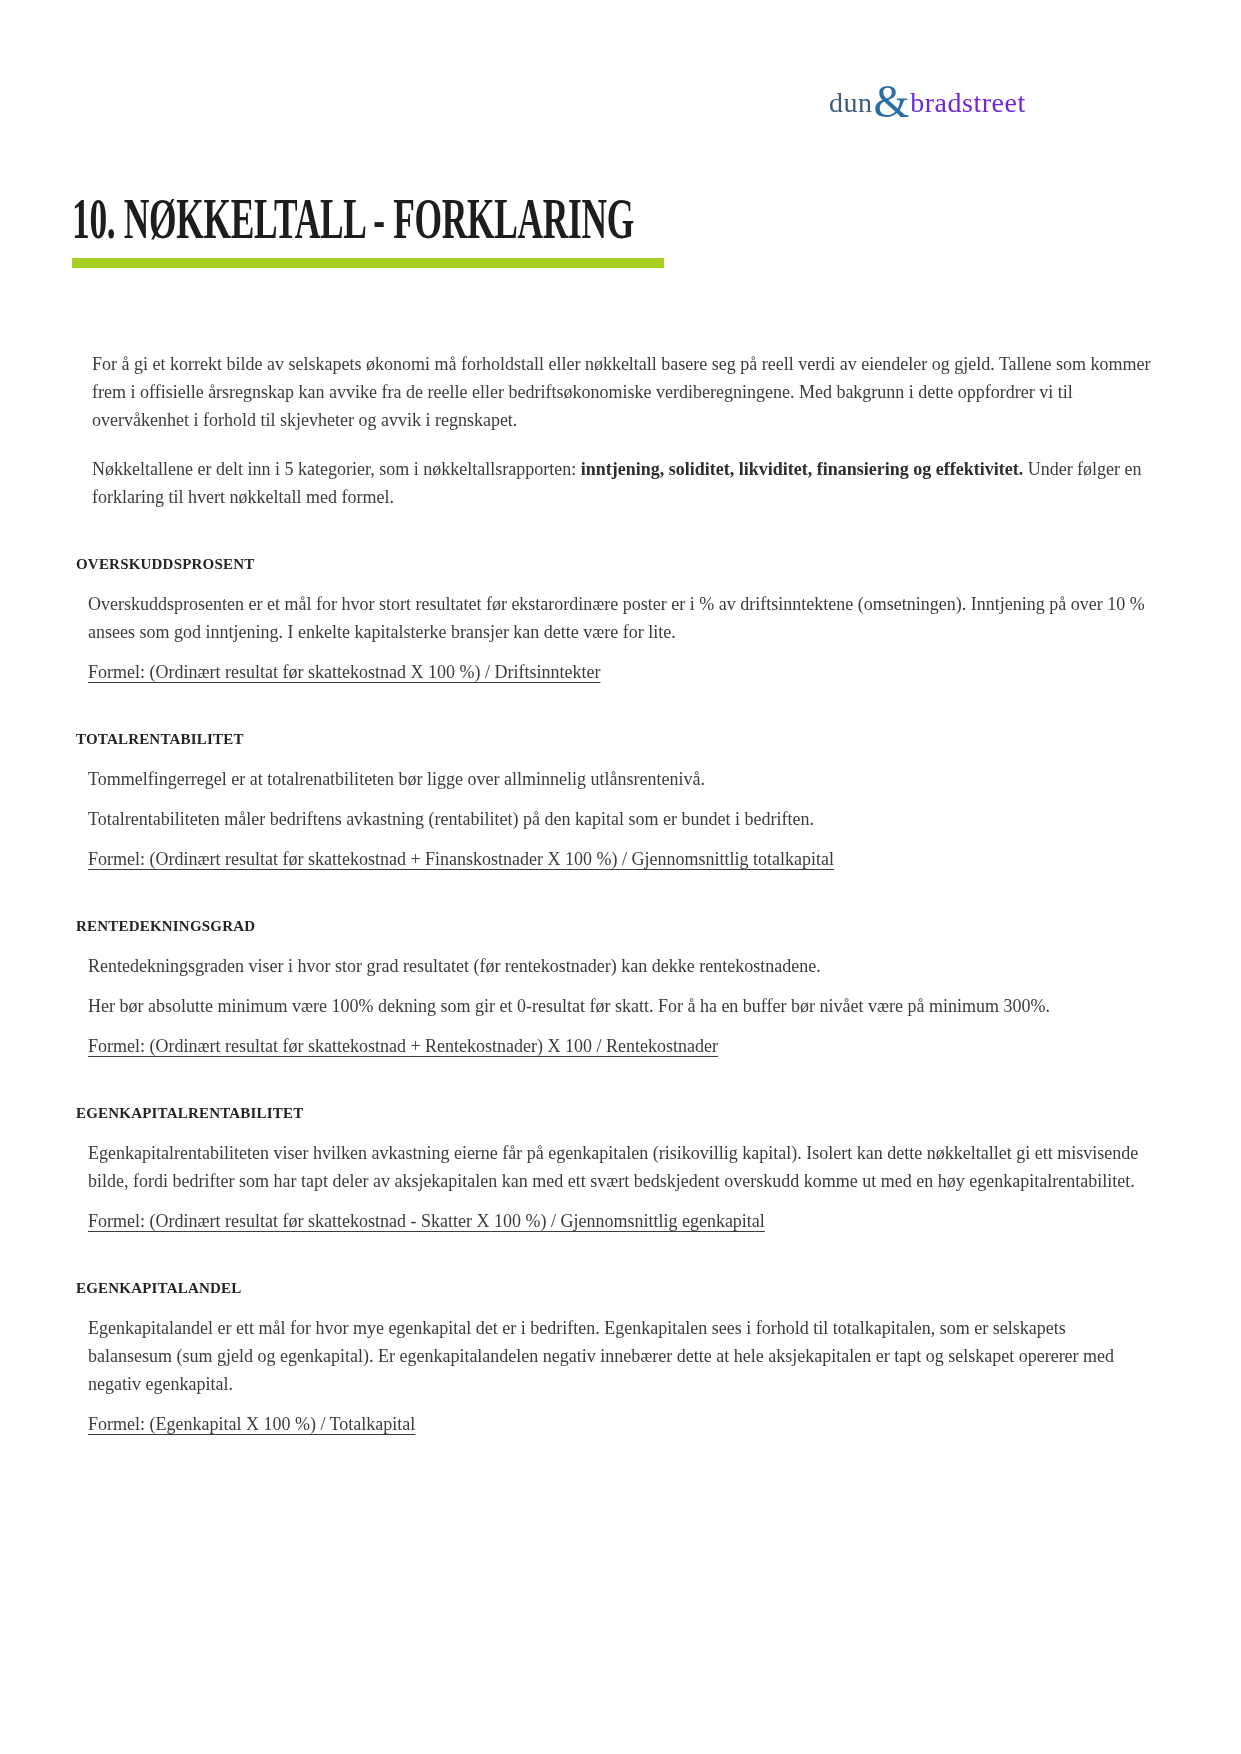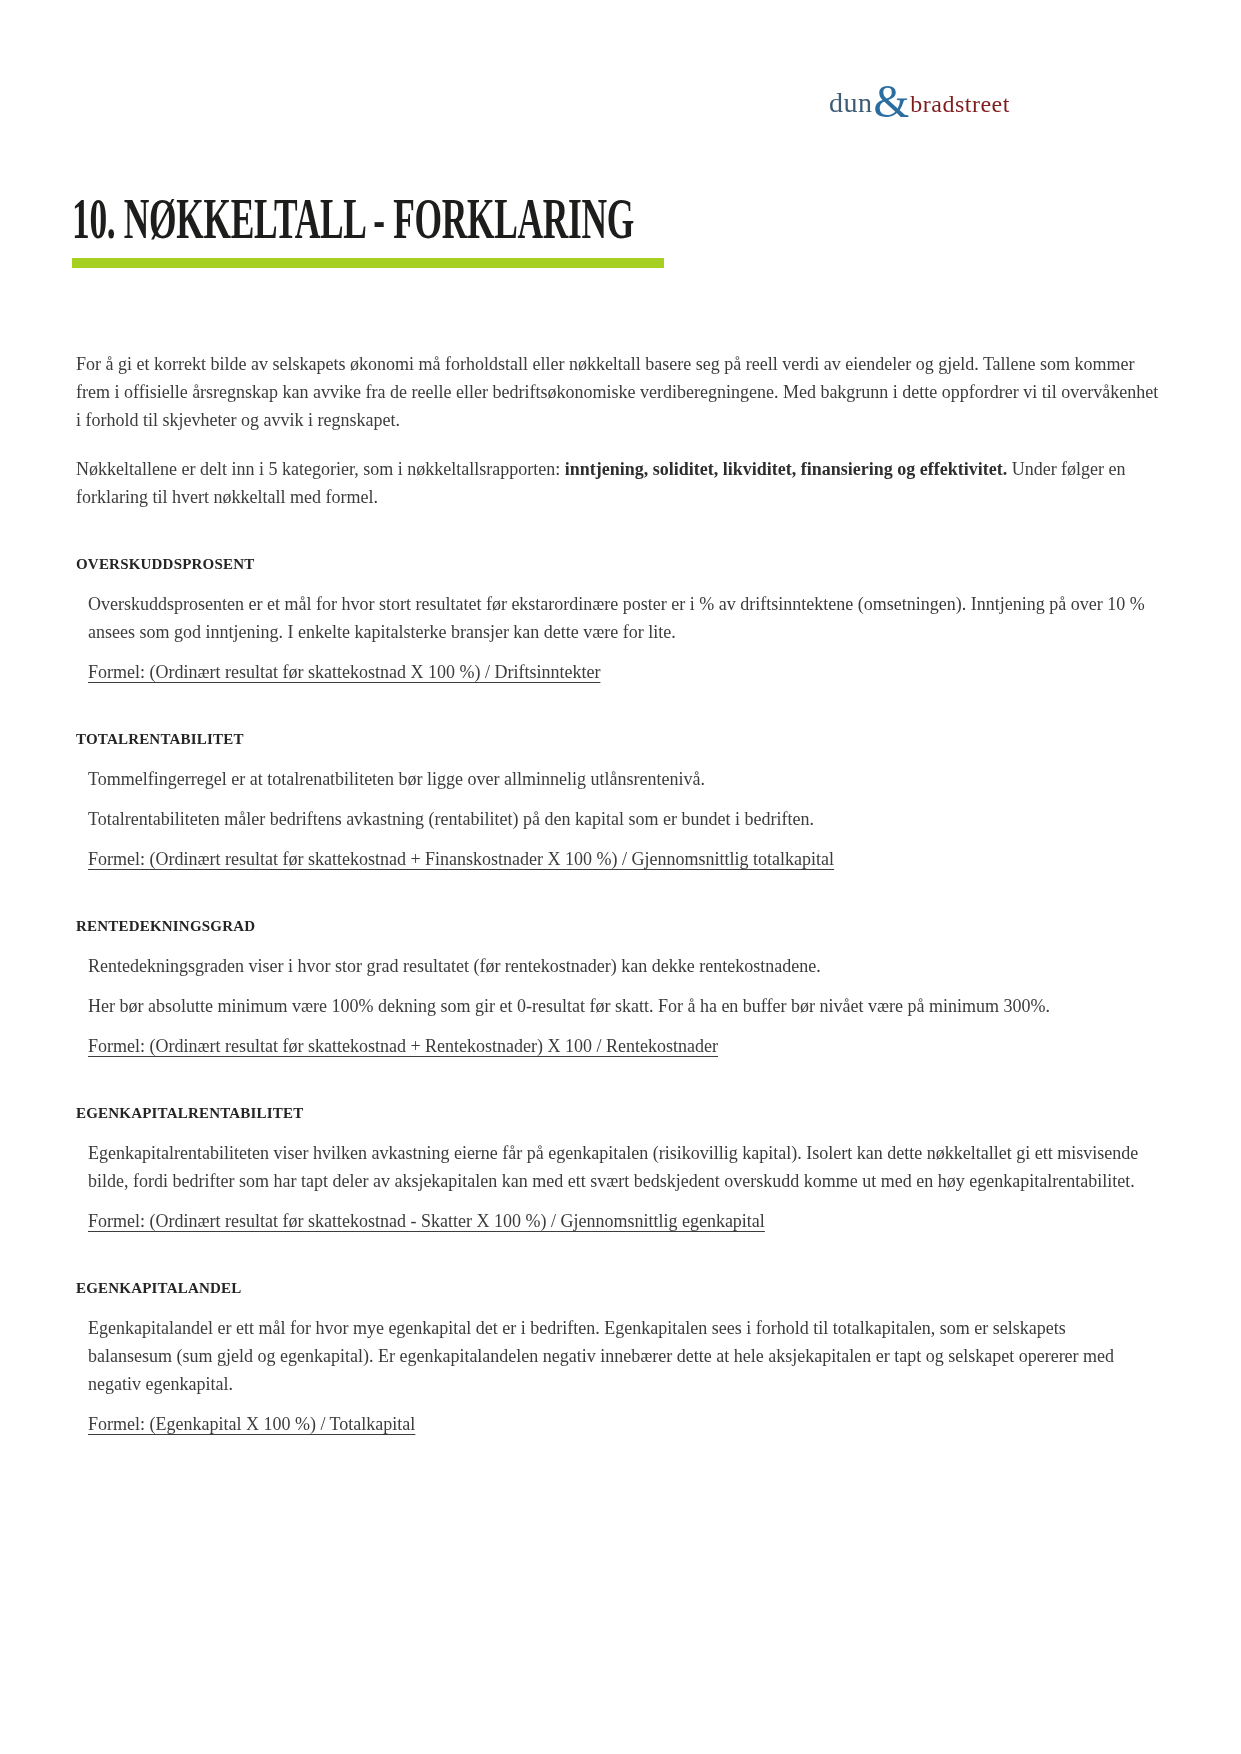--- a/index.html
+++ b/index.html
@@ -31,23 +31,23 @@
   }
   .logo-amp {
     font-size: 46px;
     font-weight: 400;
     color: #2a6da0;
     margin: 0 1px;
     transform: translateY(5px);
     display: inline-block;
   }
   .logo-brad {
-    font-size: 24px;
+    font-size: 28px;
     font-weight: 400;
-    color: #7f1d1d;
+    color: #6d28d9;
     letter-spacing: 0.5px;
   }
 
   
   h1.page-title {
     position: absolute;
     left: 72px;
     top: 190px;
     margin: 0;
     font-size: 58px;
@@ -71,21 +71,21 @@
   
   main.content {
     position: absolute;
     left: 76px;
     top: 350px;
     width: 1085px;
     font-size: 18px;
     line-height: 28px;
   }
   p { margin: 12px; }
-  p.para { margin: 0 0 21px 0; }
+  p.para { margin: 0 0 21px 16px; }
   strong { font-weight: 700; color: #2e2e2e; }
 
   section.keyfigure { margin-top: 39px; }
   section.keyfigure h2 {
     margin: 0;
     font-size: 15px;
     line-height: 28px;
     font-weight: 700;
     color: #242424;
     letter-spacing: 0.2px;

